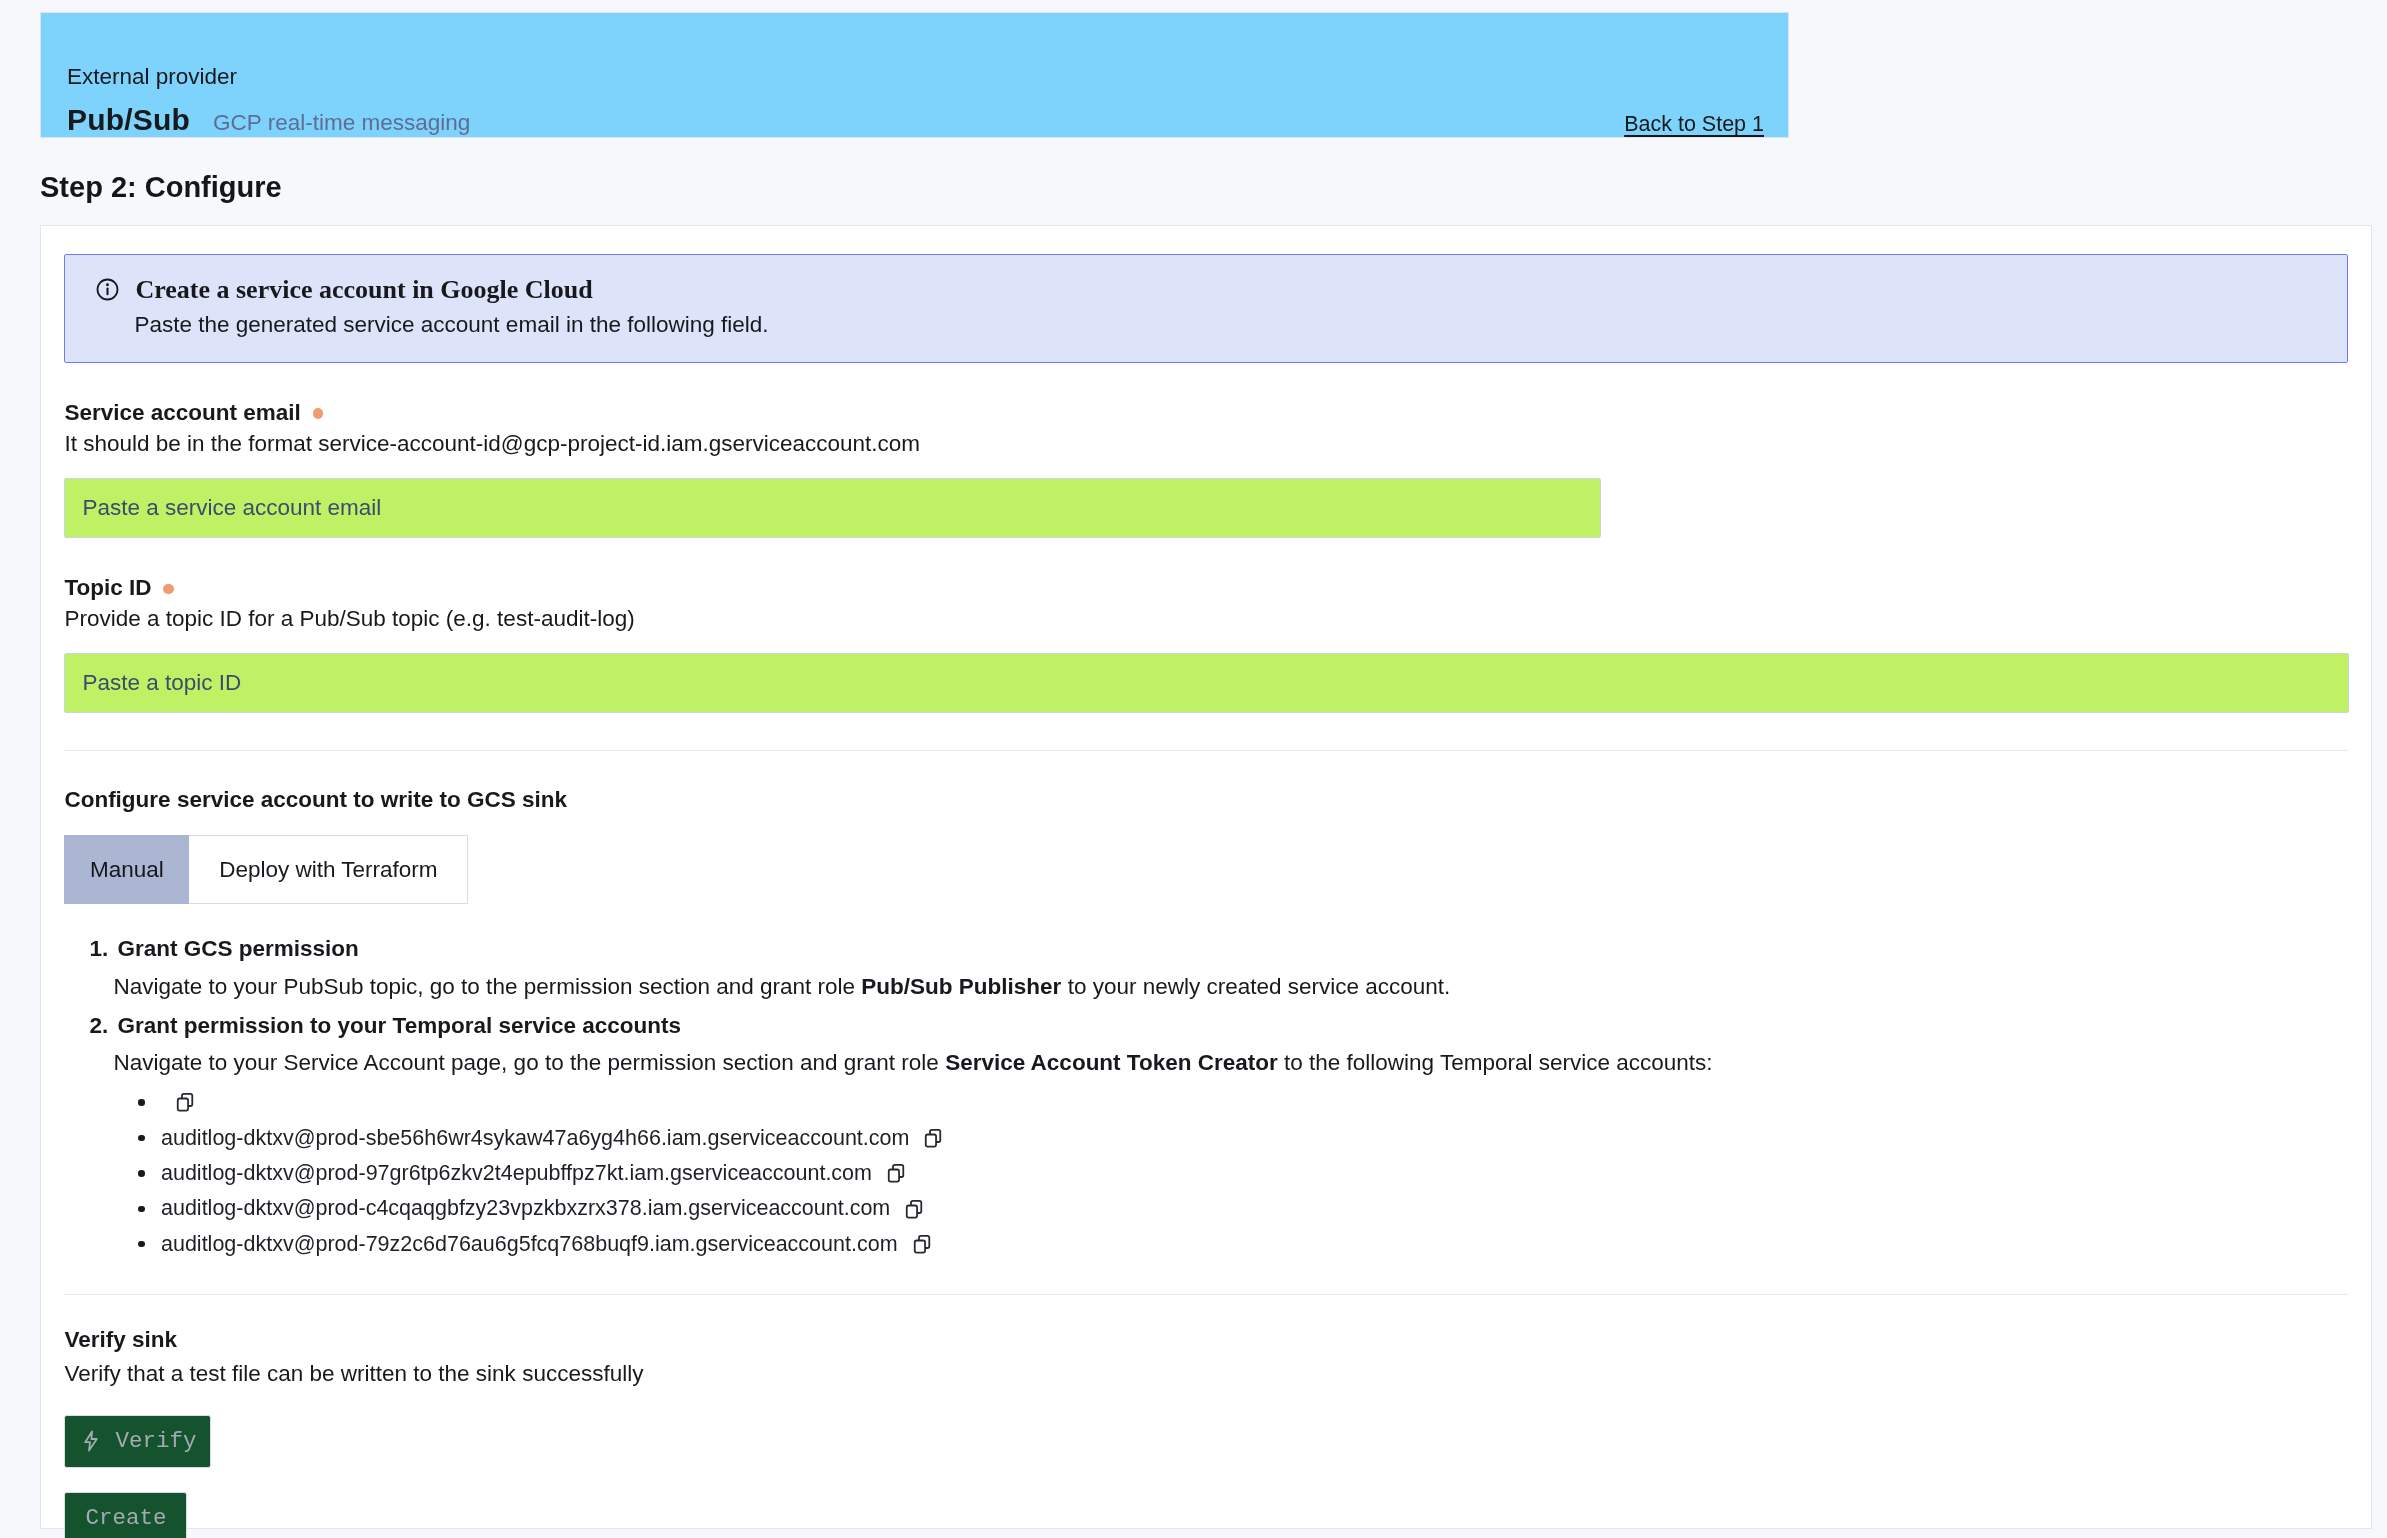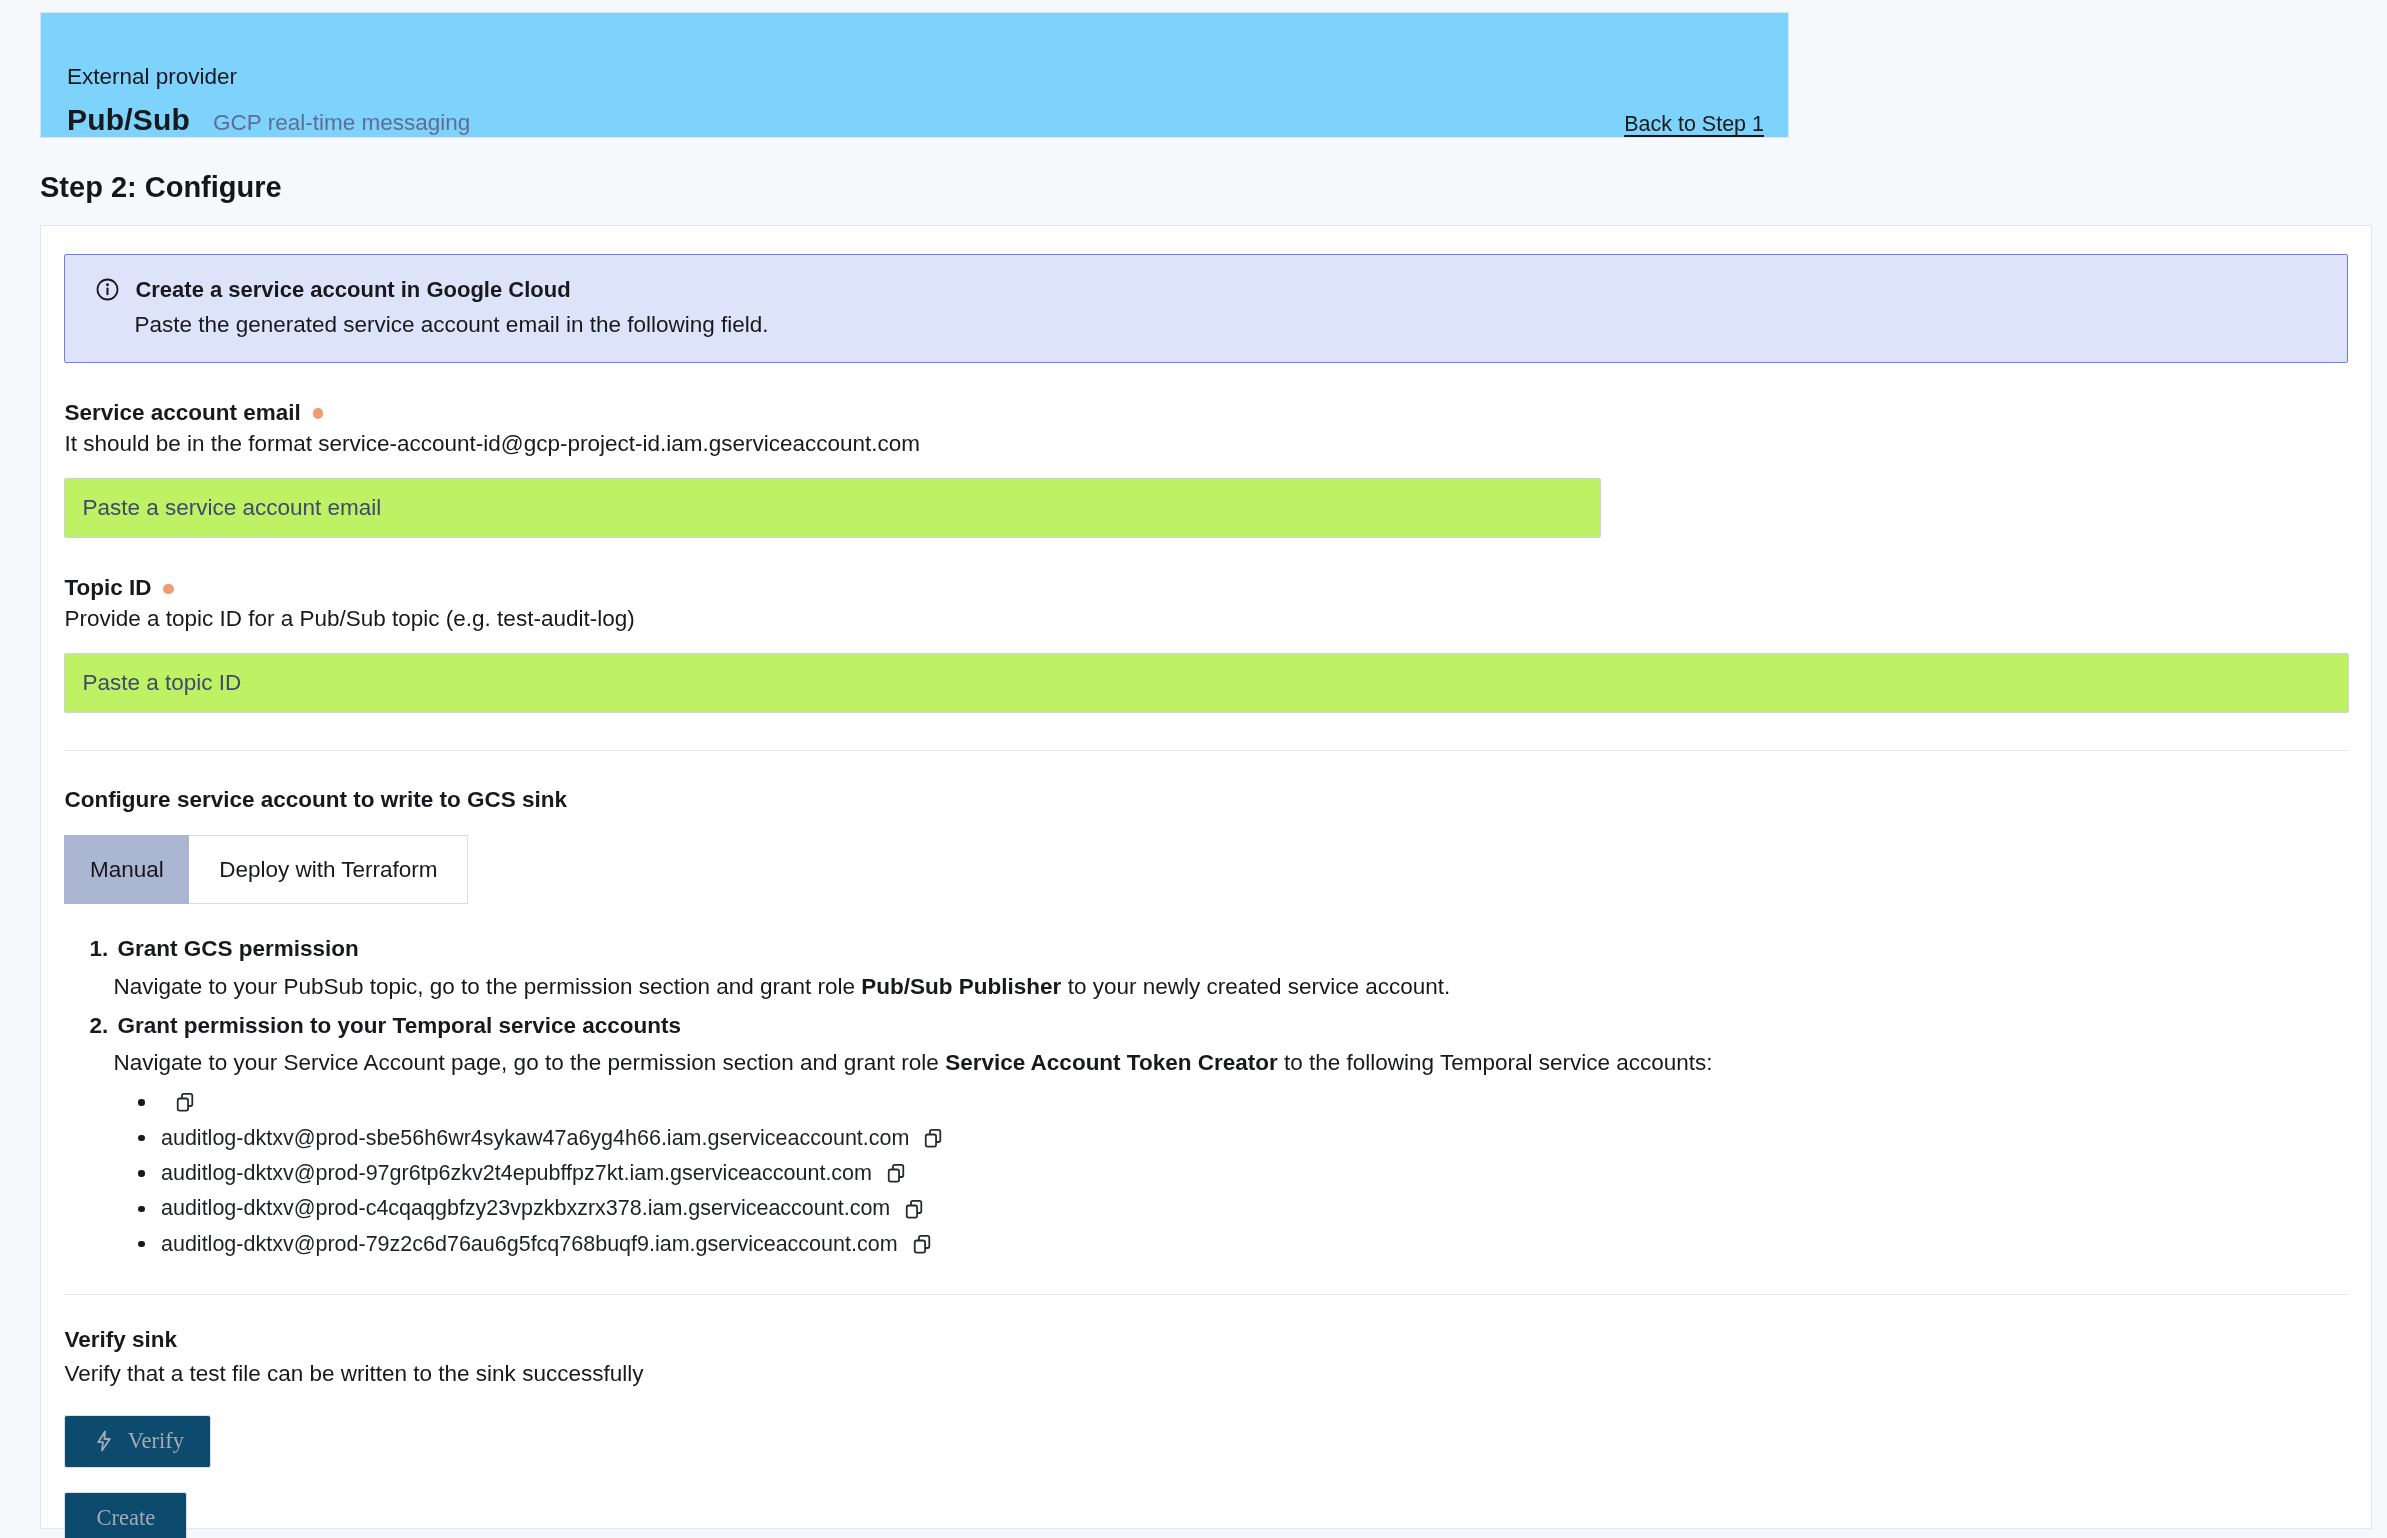--- a/index.html
+++ b/index.html
@@ -47,21 +47,21 @@
   }
 
   
   .alert {
     border: 1.9px solid #6b7def;
     background: #dde4fa;
     border-radius: 1.9px;
     padding: 20.6px 28px 22.5px 30px;
   }
   .alert-title-row { display: flex; align-items: center; gap: 15px; }
-  .alert-title { font-size: 22px; font-weight: 600; line-height: 28px; }
+  .alert-title { font-size: 26px; font-weight: 600; line-height: 28px; font-family: Liberation Serif, serif; }
   .alert-icon { flex: 0 0 auto; display: inline-flex; }
   .alert-body { font-size: 22.5px; line-height: 28px; margin: 7.5px 0 0 39px; }
 
   
   .field-label-row { display: flex; align-items: center; gap: 12px; margin-top: 37px; }
   .field-label { font-size: 22.5px; font-weight: 600; line-height: 26px; }
   .req-dot { width: 10.3px; height: 10.3px; border-radius: 50%; background: #f19b70; margin-top: 1.9px; }
   .field-helper { font-size: 22.5px; line-height: 26px; margin-top: 5.6px; }
   .text-input {
     display: block; margin-top: 20.6px; height: 60px;
@@ -98,22 +98,22 @@
   .copy-btn {
     background: none; border: none; padding: 0; margin-left: 13px;
     display: inline-flex; align-items: center; cursor: pointer;
   }
 
   
   .verify-heading { font-size: 22.5px; font-weight: 700; line-height: 26px; margin-top: 32px; }
   .verify-helper { font-size: 22.5px; line-height: 26px; margin-top: 7.5px; }
   .btn {
     display: inline-flex; align-items: center; justify-content: center; gap: 12px;
-    background: #0c4a6e; border: 1.4px solid #d9dee7; border-radius: 2.8px;
-    color: #a4aab3; font-size: 22.5px; font-family: Liberation Serif, serif;
+    background: #14532d; border: 1.4px solid #d9dee7; border-radius: 2.8px;
+    color: #a4aab3; font-size: 22.5px; font-family: Liberation Mono, monospace;
     cursor: default;
   }
   .btn-verify { margin-top: 28px; width: 147px; height: 53px; }
   .btn-create { margin-top: 24px; width: 123px; height: 53px; }
   .btn-row { display: block; }
 
   svg { display: block; }
 </style>
 </head>
 <body>

